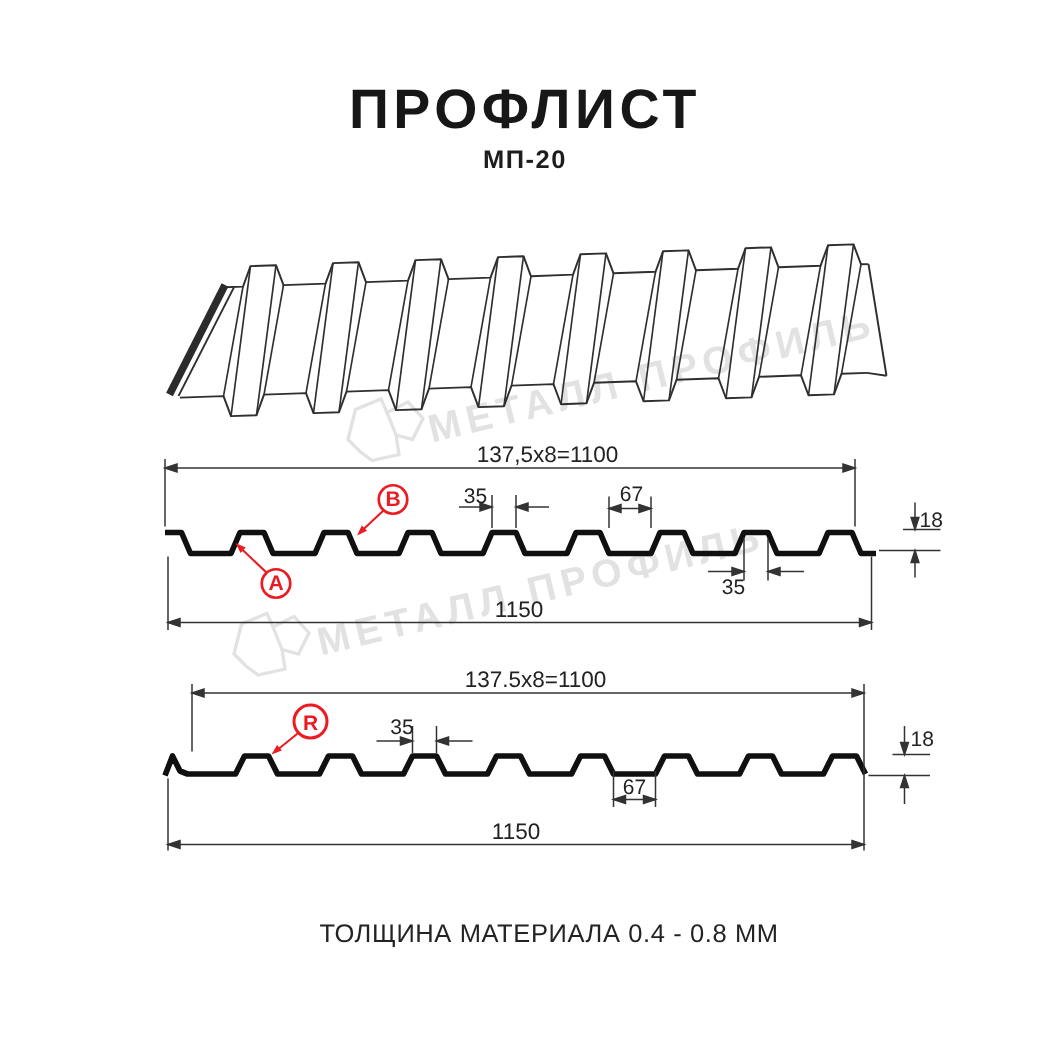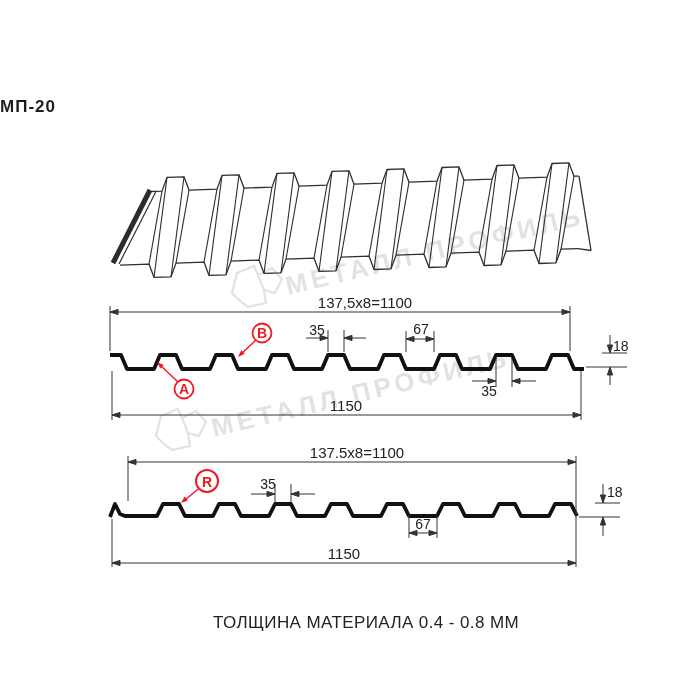--- a/index.html
+++ b/index.html
@@ -1,34 +1,35 @@
 <!DOCTYPE html>
 <html><head>
 <meta charset="utf-8">
 <style>
   html,body{margin:0;padding:0;background:#fff}
   .page{position:relative;width:700px;height:700px;background:#fff;overflow:hidden;
         font-family:"Liberation Sans",sans-serif}
   .title{position:absolute;top:52px;left:0;width:100%;text-align:center;
          font-size:37px;font-weight:800;letter-spacing:3px;color:#171717}
-  .subtitle{position:absolute;top:97px;left:0;width:100%;text-align:left;
+  .subtitle{position:absolute;top:97px;left:0;width:100%;text-align:center;
          font-size:17px;font-weight:700;letter-spacing:1px;color:#1d1d1d}
   .footer{position:absolute;top:613px;left:16px;width:100%;text-align:center;
          font-size:17px;font-weight:500;letter-spacing:.4px;color:#232323}
   svg.drawing{position:absolute;left:0;top:0}
   svg text{font-family:"Liberation Sans",sans-serif;fill:#222;font-size:14px}
   text.big{font-size:15px}
   .wm-text{font-size:26px;font-weight:bold;letter-spacing:4px;fill:#e2e2e2}
   .red{fill:#ec1b23}
 </style>
 </head>
 <body>
 
 <div class="page">
 
+  <div class="title">ПРОФЛИСТ</div>
   <div class="subtitle">МП-20</div>
 
   <svg class="drawing" width="700" height="700" viewBox="0 0 700 700">
 
     <g stroke="#e2e2e2" fill="none" stroke-width="2.2">
       <g transform="translate(228,263)">
         <path d="M4,30 L9,10 L26,3 L30,12 L44,5 L54,16 L47,30 L36,27 L38,40 L20,44 L12,38 Z"></path>
         <path d="M30,12 L36,27"></path>
       </g>
       <text class="wm-text" x="288" y="295" transform="rotate(-13.5 288 295)" stroke="none">МЕТАЛЛ ПРОФИЛЬ</text>

